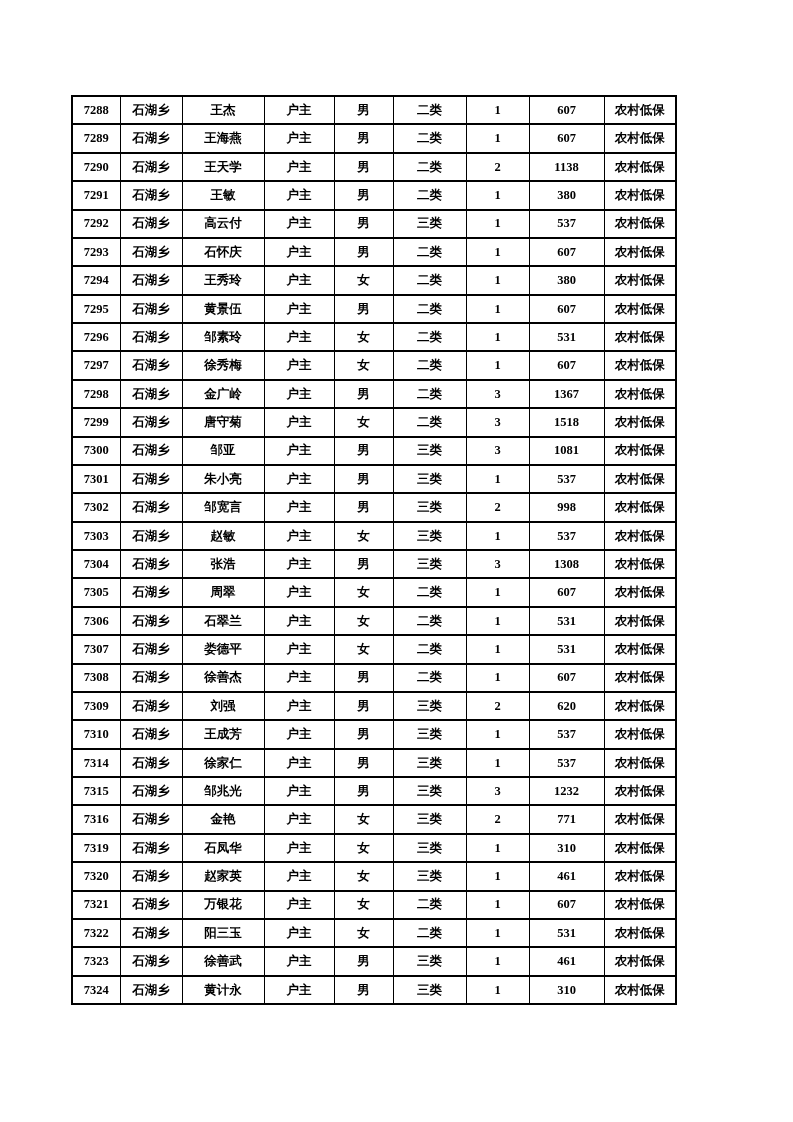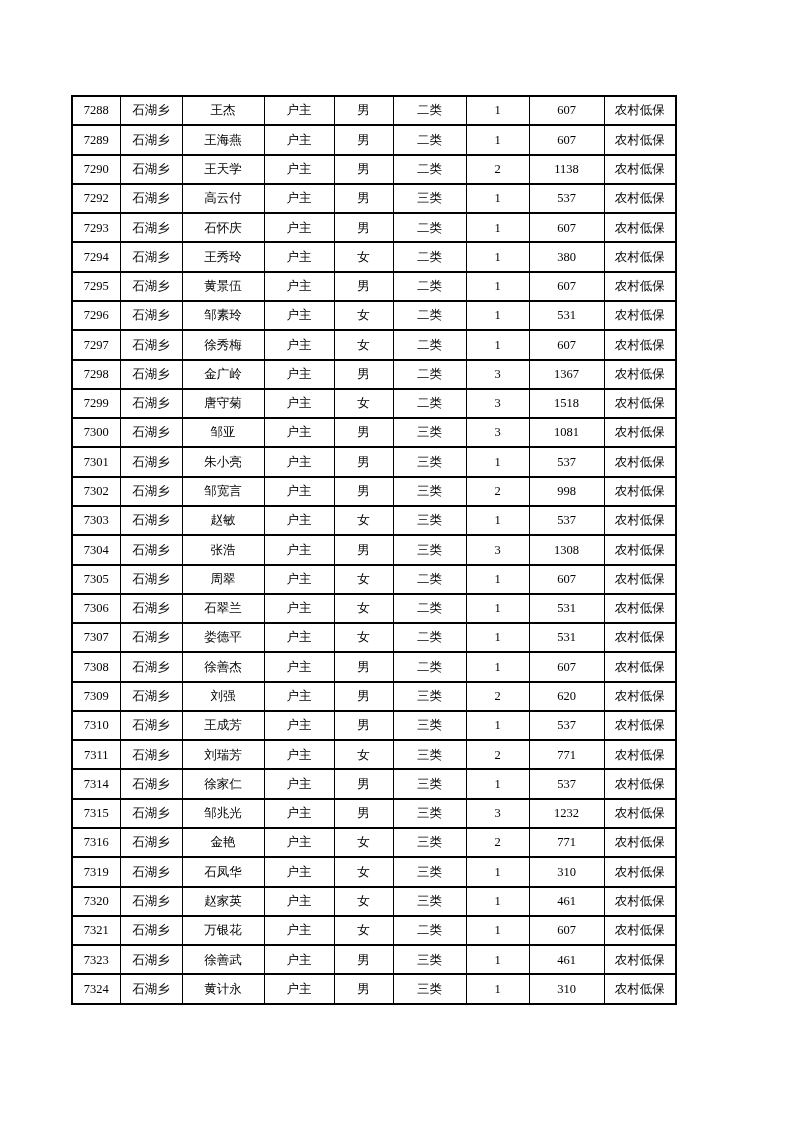--- a/index.html
+++ b/index.html
@@ -25,20 +25,21 @@
   }
   table.benefits {
     position: absolute;
     left: 71px;
     top: 95px;
     width: 604px;
     height: 910px;
     border-collapse: collapse;
     table-layout: fixed;
     border: 2px solid #000000;
+    font-weight: bold;
   }
   table.benefits td {
     border: 1.5px solid #000000;
     border-top-width: 2px;
     border-bottom-width: 2px;
     text-align: center;
     vertical-align: middle;
     padding: 0;
     font-size: 12.5px;
     line-height: 1;
@@ -92,20 +93,31 @@
           <td>石湖乡</td>
           <td>王天学</td>
           <td>户主</td>
           <td>男</td>
           <td>二类</td>
           <td>2</td>
           <td>1138</td>
           <td>农村低保</td>
         </tr>
         <tr>
+          <td>7291</td>
+          <td>石湖乡</td>
+          <td>王敏</td>
+          <td>户主</td>
+          <td>男</td>
+          <td>二类</td>
+          <td>1</td>
+          <td>380</td>
+          <td>农村低保</td>
+        </tr>
+        <tr>
           <td>7292</td>
           <td>石湖乡</td>
           <td>高云付</td>
           <td>户主</td>
           <td>男</td>
           <td>三类</td>
           <td>1</td>
           <td>537</td>
           <td>农村低保</td>
         </tr>
@@ -301,64 +313,53 @@
           <td>石湖乡</td>
           <td>王成芳</td>
           <td>户主</td>
           <td>男</td>
           <td>三类</td>
           <td>1</td>
           <td>537</td>
           <td>农村低保</td>
         </tr>
         <tr>
-          <td>7311</td>
-          <td>石湖乡</td>
-          <td>刘瑞芳</td>
+          <td>7314</td>
+          <td>石湖乡</td>
+          <td>徐家仁</td>
+          <td>户主</td>
+          <td>男</td>
+          <td>三类</td>
+          <td>1</td>
+          <td>537</td>
+          <td>农村低保</td>
+        </tr>
+        <tr>
+          <td>7315</td>
+          <td>石湖乡</td>
+          <td>邹兆光</td>
+          <td>户主</td>
+          <td>男</td>
+          <td>三类</td>
+          <td>3</td>
+          <td>1232</td>
+          <td>农村低保</td>
+        </tr>
+        <tr>
+          <td>7316</td>
+          <td>石湖乡</td>
+          <td>金艳</td>
           <td>户主</td>
           <td>女</td>
           <td>三类</td>
           <td>2</td>
           <td>771</td>
           <td>农村低保</td>
         </tr>
         <tr>
-          <td>7314</td>
-          <td>石湖乡</td>
-          <td>徐家仁</td>
-          <td>户主</td>
-          <td>男</td>
-          <td>三类</td>
-          <td>1</td>
-          <td>537</td>
-          <td>农村低保</td>
-        </tr>
-        <tr>
-          <td>7315</td>
-          <td>石湖乡</td>
-          <td>邹兆光</td>
-          <td>户主</td>
-          <td>男</td>
-          <td>三类</td>
-          <td>3</td>
-          <td>1232</td>
-          <td>农村低保</td>
-        </tr>
-        <tr>
-          <td>7316</td>
-          <td>石湖乡</td>
-          <td>金艳</td>
-          <td>户主</td>
-          <td>女</td>
-          <td>三类</td>
-          <td>2</td>
-          <td>771</td>
-          <td>农村低保</td>
-        </tr>
-        <tr>
           <td>7319</td>
           <td>石湖乡</td>
           <td>石凤华</td>
           <td>户主</td>
           <td>女</td>
           <td>三类</td>
           <td>1</td>
           <td>310</td>
           <td>农村低保</td>
         </tr>
@@ -375,20 +376,31 @@
         </tr>
         <tr>
           <td>7321</td>
           <td>石湖乡</td>
           <td>万银花</td>
           <td>户主</td>
           <td>女</td>
           <td>二类</td>
           <td>1</td>
           <td>607</td>
+          <td>农村低保</td>
+        </tr>
+        <tr>
+          <td>7322</td>
+          <td>石湖乡</td>
+          <td>阳三玉</td>
+          <td>户主</td>
+          <td>女</td>
+          <td>二类</td>
+          <td>1</td>
+          <td>531</td>
           <td>农村低保</td>
         </tr>
         <tr>
           <td>7323</td>
           <td>石湖乡</td>
           <td>徐善武</td>
           <td>户主</td>
           <td>男</td>
           <td>三类</td>
           <td>1</td>

